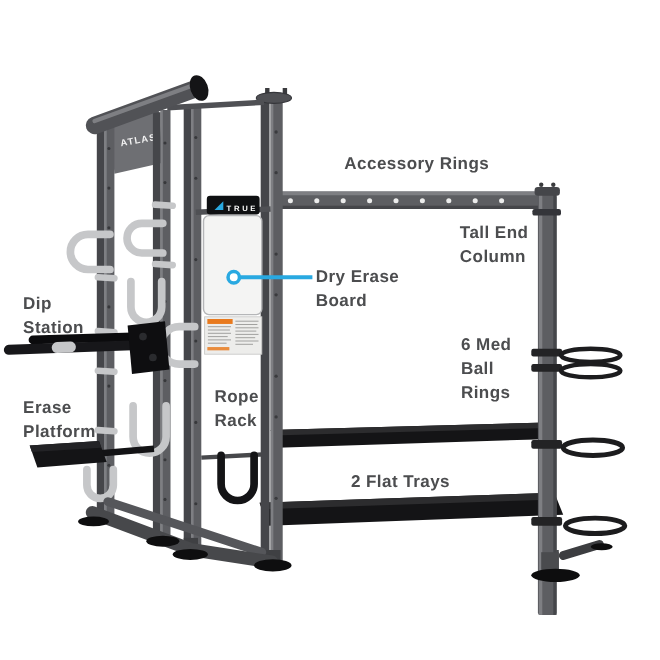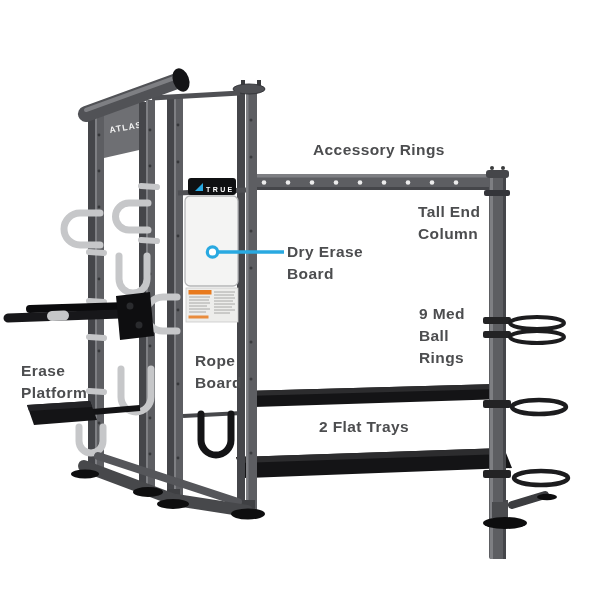--- a/index.html
+++ b/index.html
@@ -15,21 +15,21 @@
     position:absolute;font:700 15.5px/22px "Liberation Sans",sans-serif;
     color:var(--label-text);letter-spacing:.4px;white-space:pre-line;
   }
   .lbl-dip{left:21px;top:266px;}
   .lbl-step{left:21px;top:360px;}
   .lbl-rope{left:195px;top:350px;}
   .lbl-dry{left:287px;top:241px;}
   .lbl-acc{left:313px;top:139px;}
   .lbl-tall{left:418px;top:201px;}
   .lbl-med{left:419px;top:303px;}
-  .lbl-tray{left:319px;top:416px;}
+  .lbl-tray{left:319px;top:428px;}
 </style>
 </head>
 <body>
 
 <div class="stage">
 
 <svg width="600" height="600" viewBox="0 0 600 600">
 
   <g>
     <rect x="253" y="174" width="243" height="16" rx="2" fill="var(--frame)"></rect>
@@ -233,27 +233,29 @@
     <ellipse cx="248" cy="514" rx="17" ry="5.5" fill="#0e0e0f"></ellipse>
   </g>
 
   <g>
     <line x1="218" y1="252" x2="284" y2="252" stroke="var(--accent-blue)" stroke-width="3.5"></line>
     <circle cx="212.5" cy="252" r="5.2" fill="#ffffff" stroke="var(--accent-blue)" stroke-width="3.2"></circle>
   </g>
 
 </svg>
 
+<div class="lbl lbl-dip">Dip
+Station</div>
 <div class="lbl lbl-step">Erase
 Platform</div>
 <div class="lbl lbl-rope">Rope
-Board</div>
+Rack</div>
 <div class="lbl lbl-dry">Dry Erase
 Board</div>
 <div class="lbl lbl-acc">Accessory Rings</div>
 <div class="lbl lbl-tall">Tall End
 Column</div>
-<div class="lbl lbl-med">9 Med
+<div class="lbl lbl-med">6 Med
 Ball
 Rings</div>
 <div class="lbl lbl-tray">2 Flat Trays</div>
 
 </div>
 
 </body></html>

